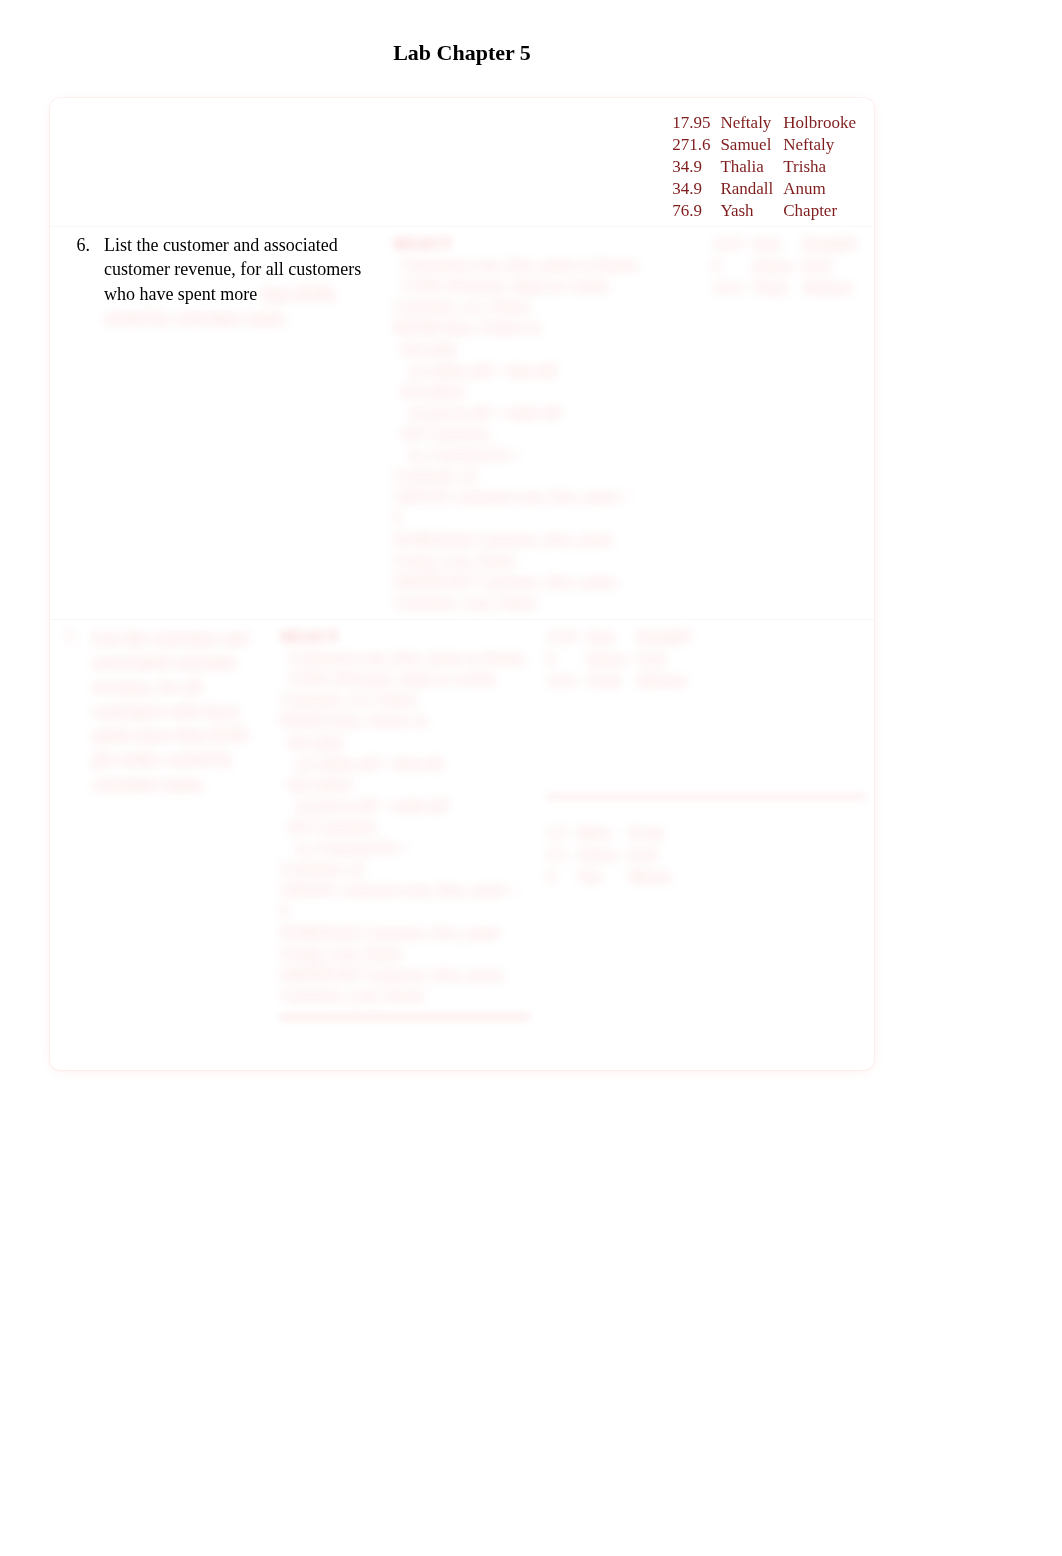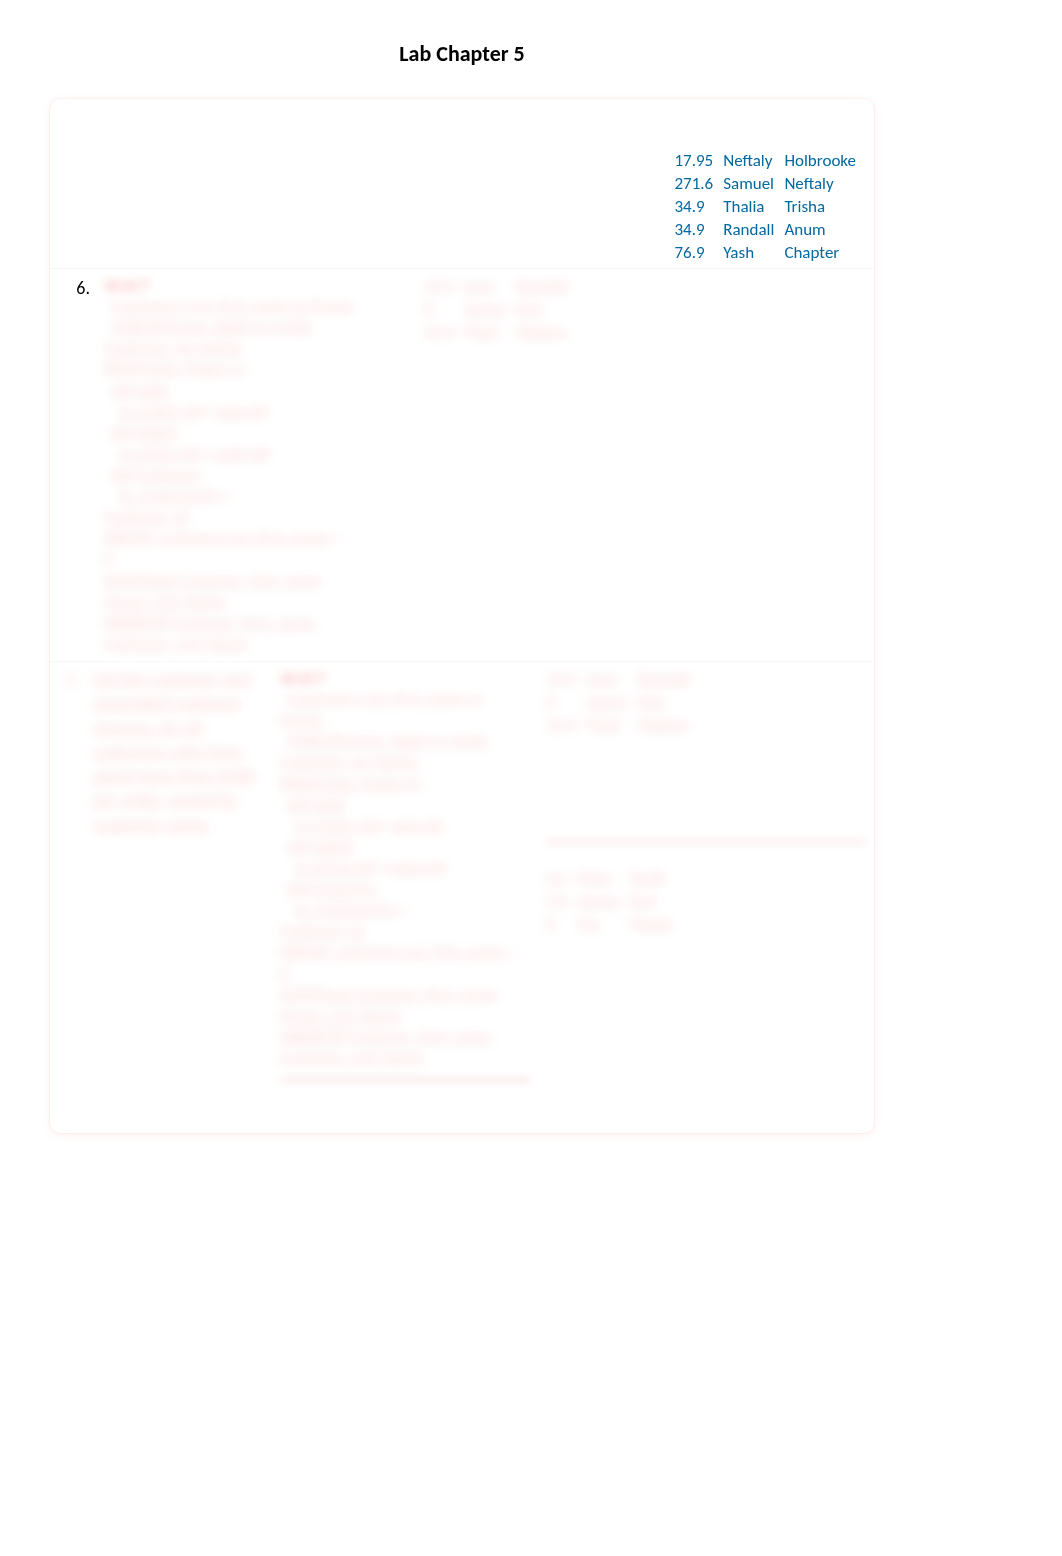--- a/index.html
+++ b/index.html
@@ -7,20 +7,21 @@
     body {
       font-family: "Calibri", "Segoe UI", Arial, sans-serif;
       background: #ffffff;
       color: #000;
       font-size: 18px;
       position: relative;
     }
     .page {
       width: 916px;
       padding: 40px 12px 40px 20px;
+      font-family: Liberation Serif, serif;
     }
     .title {
       text-align: center;
       font-weight: 700;
       font-size: 22px;
       margin-bottom: 32px;
     }
     .sheet {
       margin: 0 30px;
       border-radius: 10px;
@@ -48,21 +49,21 @@
       line-height: 1.35;
     }
     .sqlcol {
       width: 310px;
       padding: 0 6px 0 0;
     }
     .resultcol {
       flex: 1;
       padding-left: 10px;
     }
-    .red { color: #0369a1; margin-top: 36px; }
+    .red { color: #7f1d1d; }
     .blur-light {
       color: #ed1c24;
       filter: blur(4px);
       opacity: 0.35;
       user-select: none;
     }
     .blur-heavy {
       color: #ed1c24;
       filter: blur(6px);
       opacity: 0.22;
@@ -145,20 +146,24 @@
                 <td>Yash</td>
                 <td>Chapter</td>
               </tr>
         </tbody>
           </table>
       </div>
     </div>
 
     <div class="row">
       <div class="numcol">6.</div>
+      <div class="questioncol">
+        <span>List the customer and associated customer revenue, for all customers who have spent more</span>
+        <span class="blur-heavy">than $100, sorted by customer name.</span>
+      </div>
       <div class="sqlcol">
         <div class="blur-light sql-block">SELECT</div>
         <div class="blur-heavy sql-block">  Customers.cust_first_name as fname,
   CONCAT(name, dept) as combi,
 Customer_rev, Name,
 FROM Data, Orders in
   left table
     on orders.idf = data.idf
   left table2
     on prices.idf = order.idf

